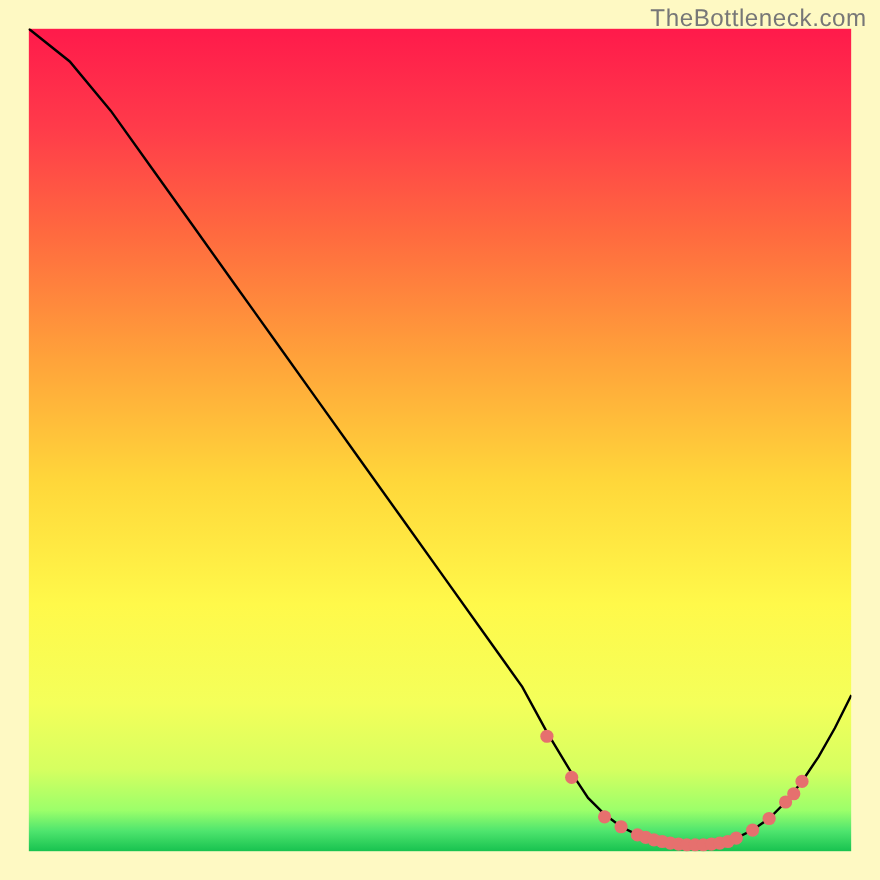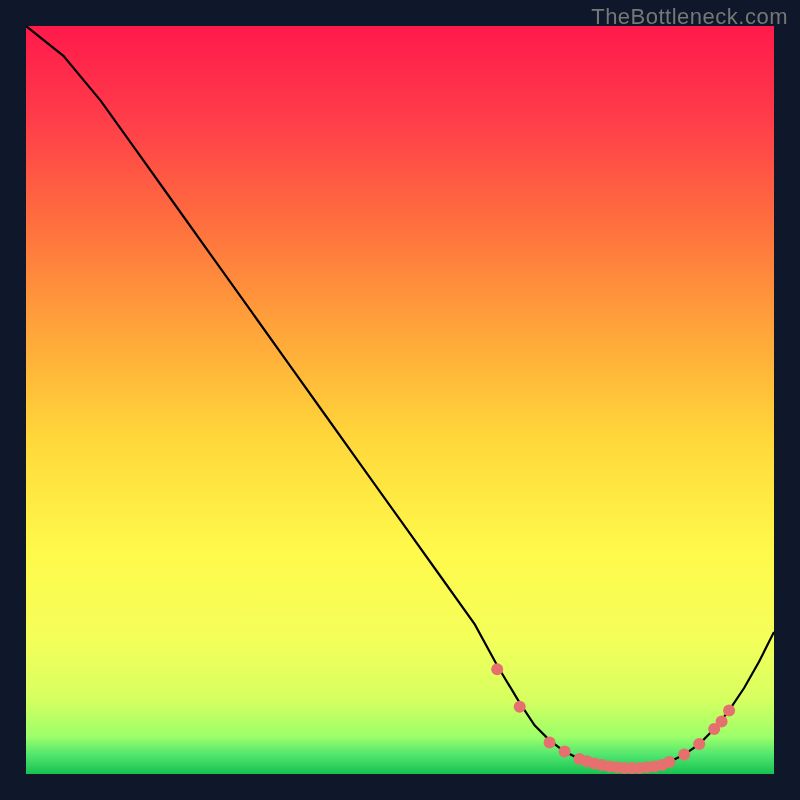--- a/index.html
+++ b/index.html
@@ -8,21 +8,21 @@
     width: 800px;
     height: 800px;
     background: #000;
     overflow: hidden;
     font-family: Arial, Helvetica, sans-serif;
   }
   .frame {
     position: relative;
     width: 800px;
     height: 800px;
-    background: #0f172a;
+    background: #fef9c3;
   }
   .watermark {
     position: absolute;
     top: 4px;
     right: 12px;
     color: #777;
     font-size: 22px;
     font-weight: 500;
     letter-spacing: 0.5px;
   }

